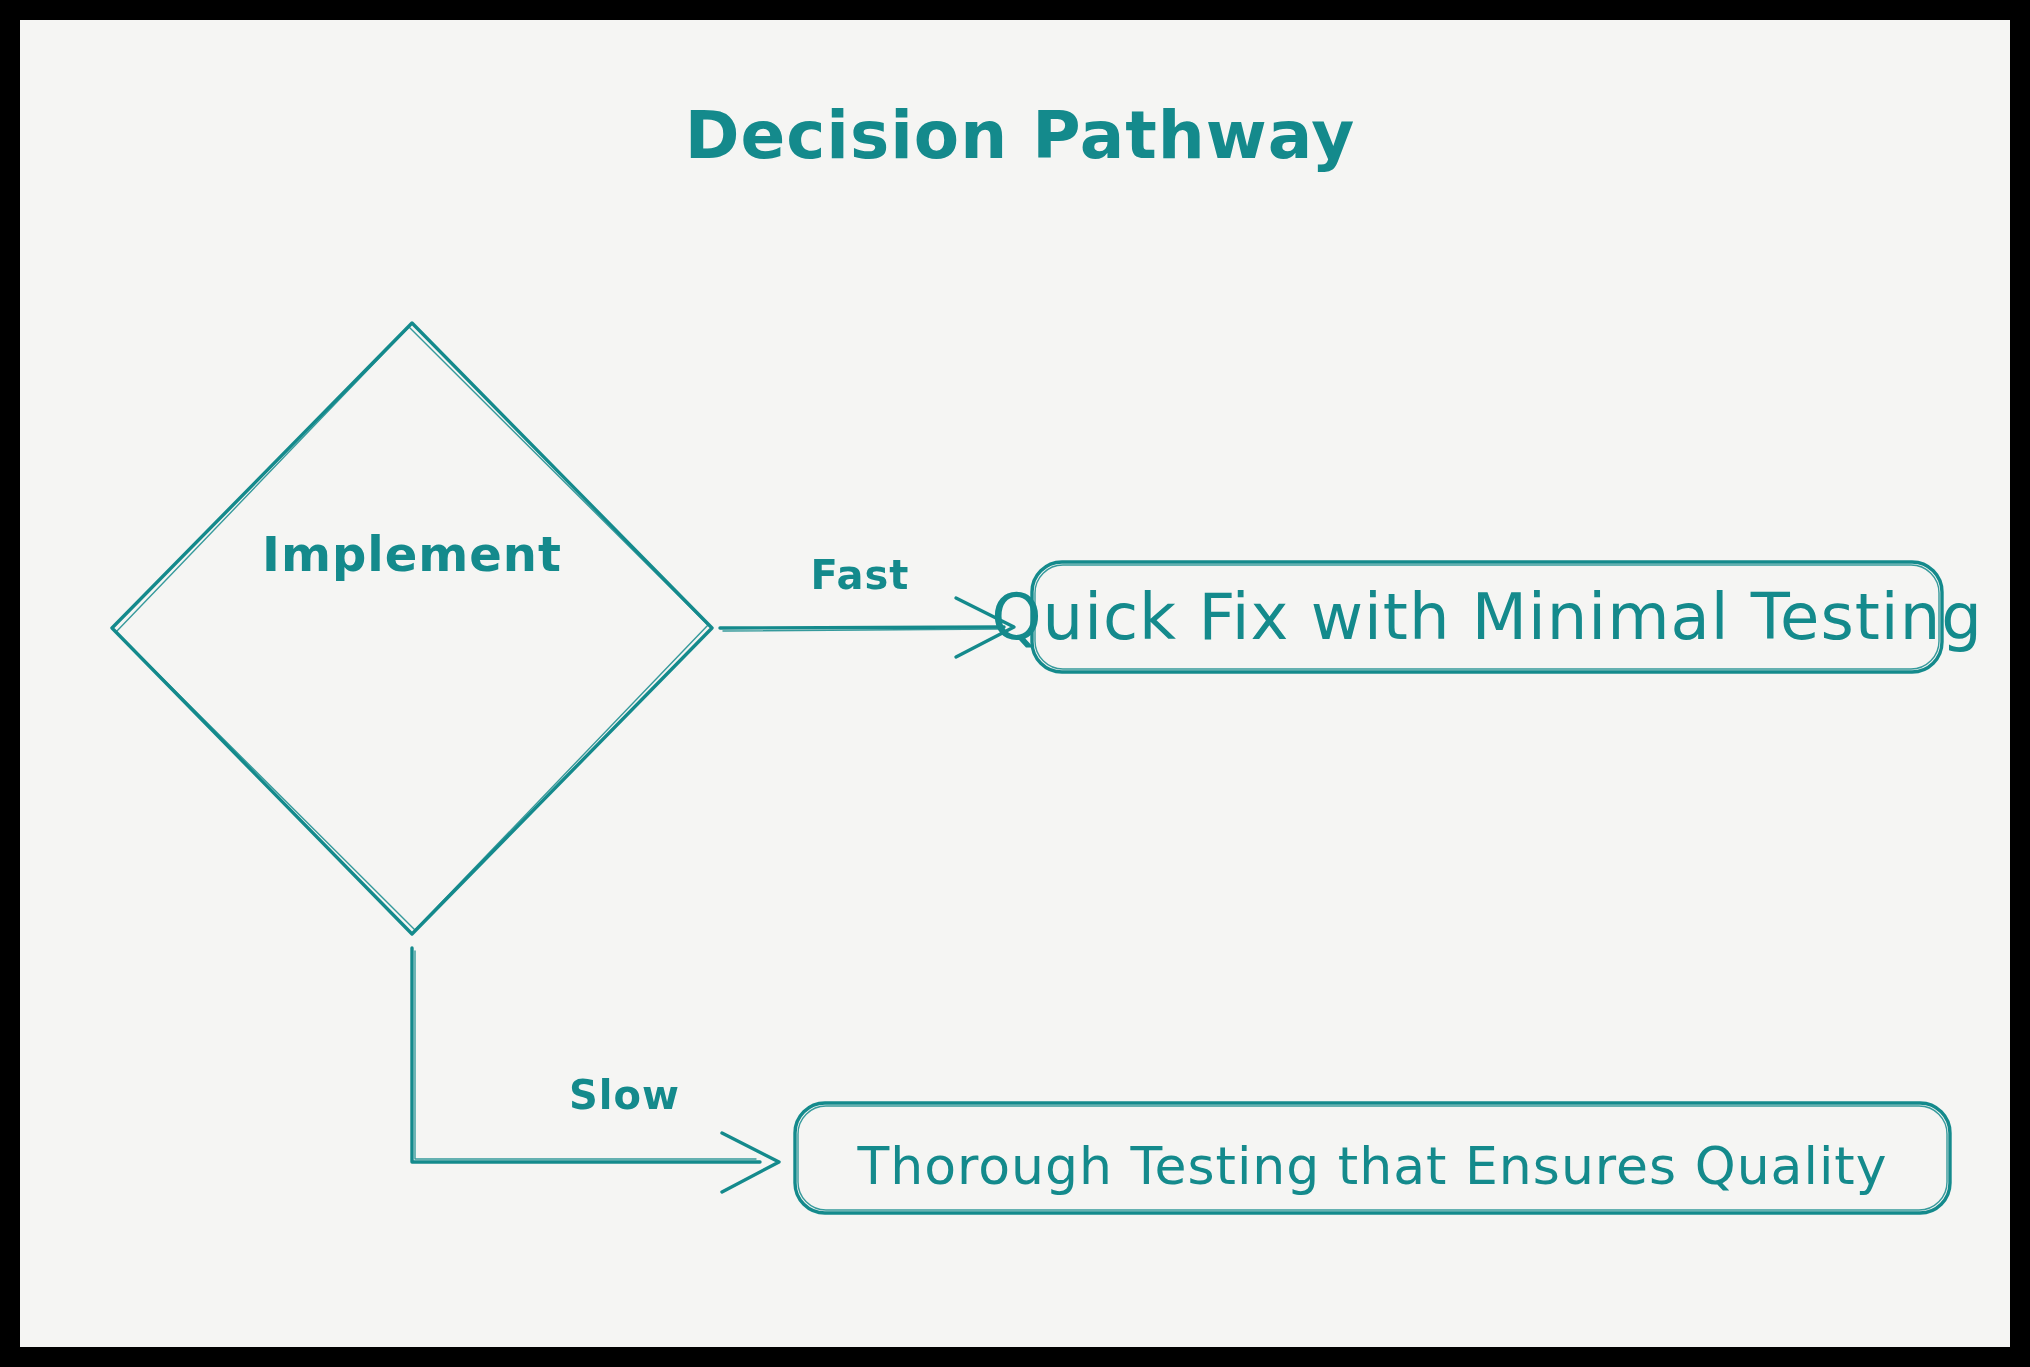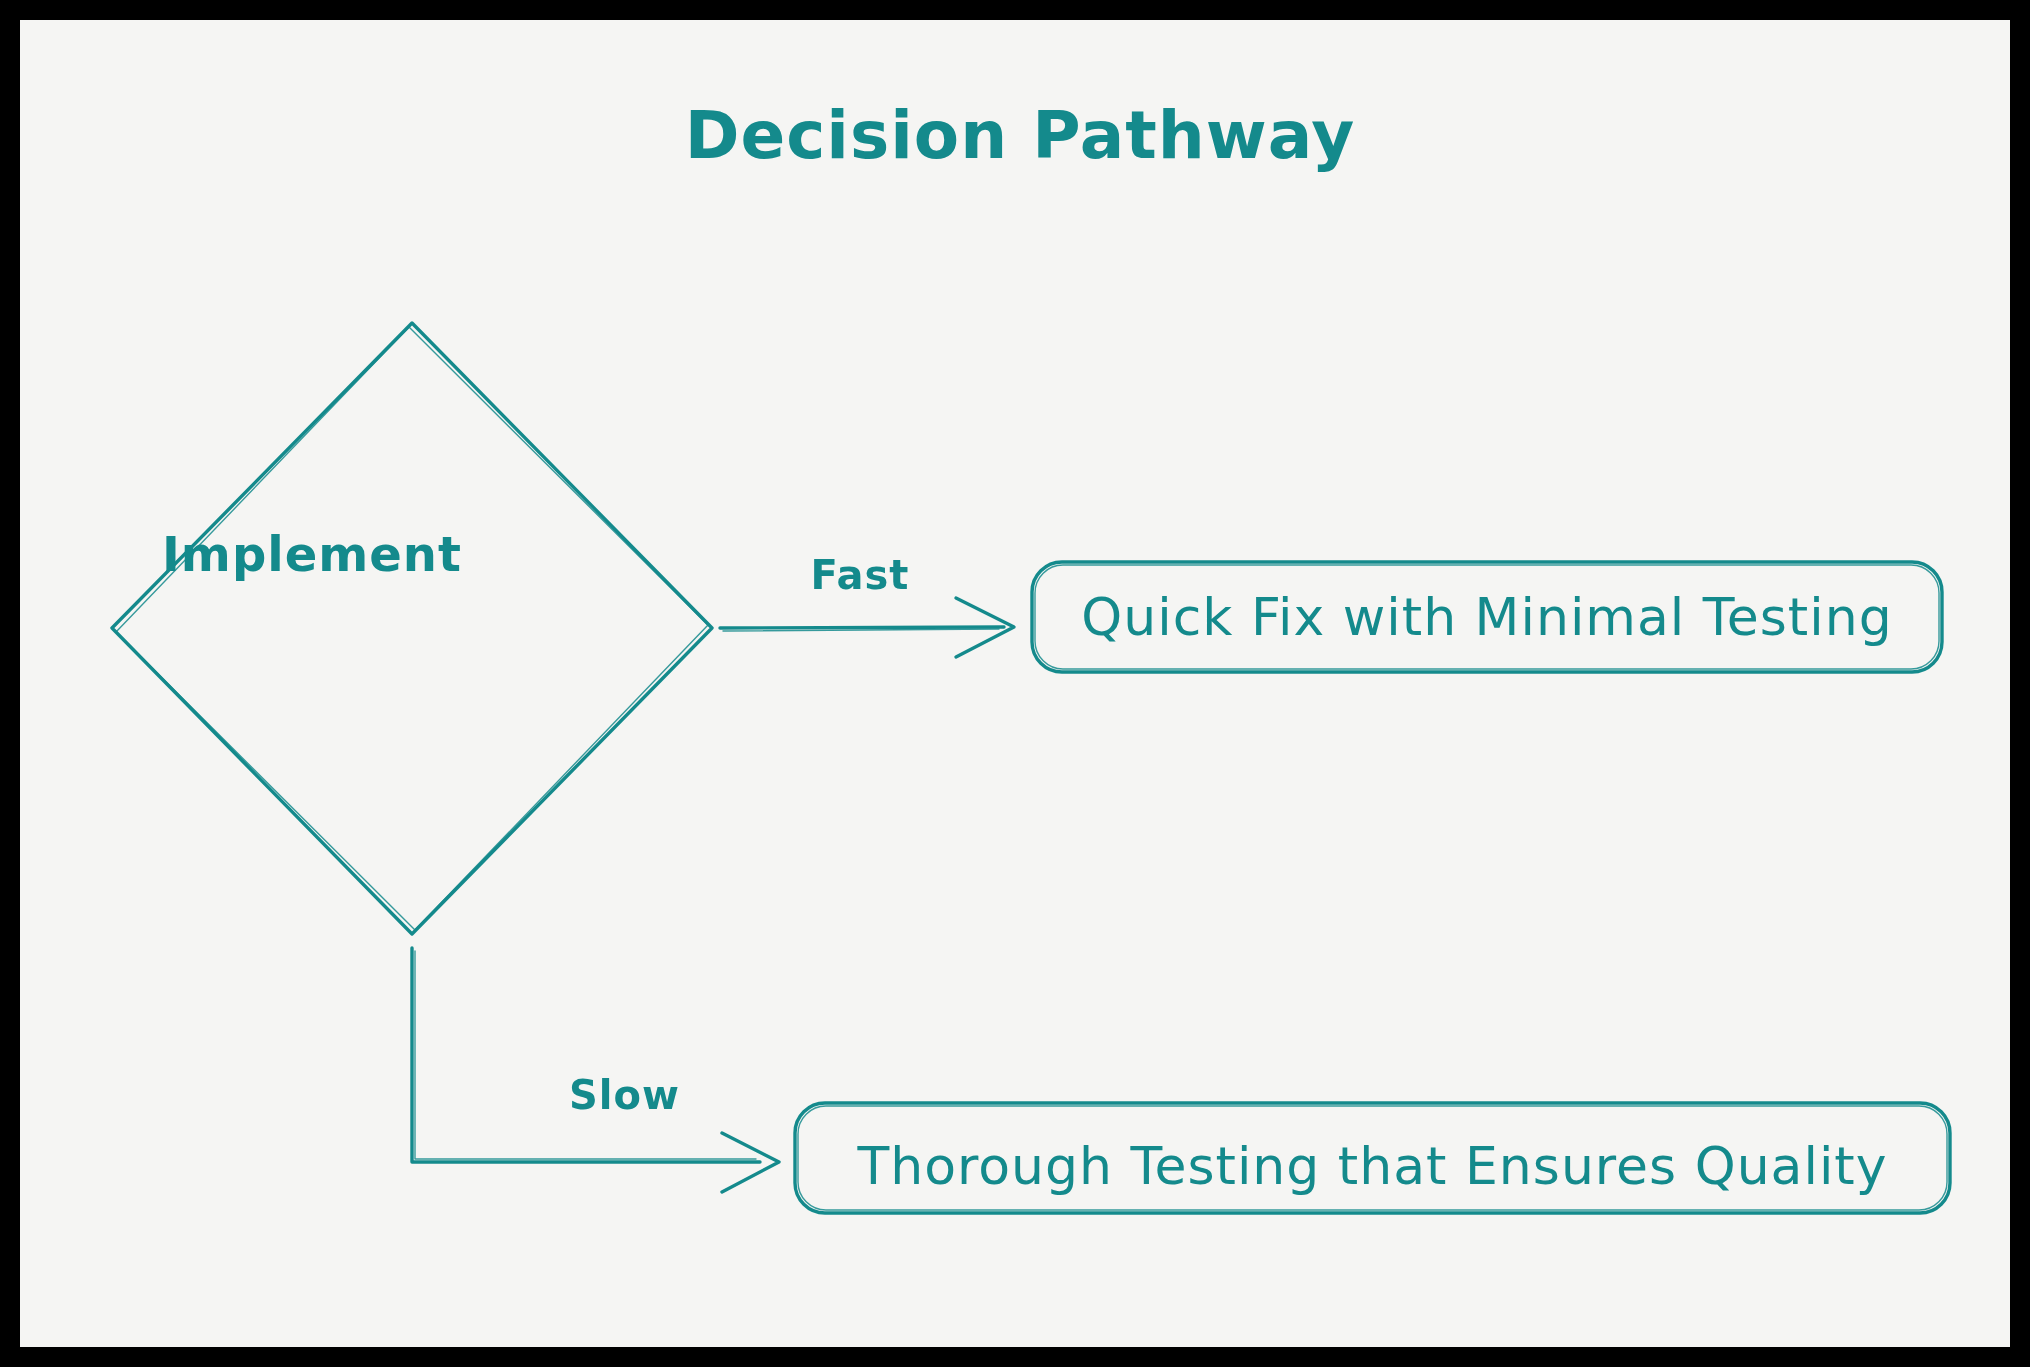--- a/index.html
+++ b/index.html
@@ -58,20 +58,21 @@
     top: 96px;
     width: 1000px;
     text-align: center;
     font-size: 66px;
     line-height: 1.2;
   }
   #decision-label {
     left: 162px;
     top: 518px;
     width: 500px;
+    text-align: center;
     font-size: 48px;
     line-height: 72px;
     white-space: normal;
   }
   #fast-label {
     left: 760px;
     top: 552px;
     width: 200px;
     text-align: center;
     font-size: 40px;
@@ -90,21 +91,21 @@
     justify-content: center;
     color: var(--ink, #148a8c);
     letter-spacing: 1px;
     white-space: nowrap;
   }
   #quick-fix-label {
     left: 1032px;
     top: 562px;
     width: 910px;
     height: 110px;
-    font-size: 52px;
+    font-size: 64px;
   }
   #thorough-label {
     left: 795px;
     top: 1103px;
     width: 1155px;
     height: 126px;
     font-size: 52px;
   }
 </style>
 </head>

